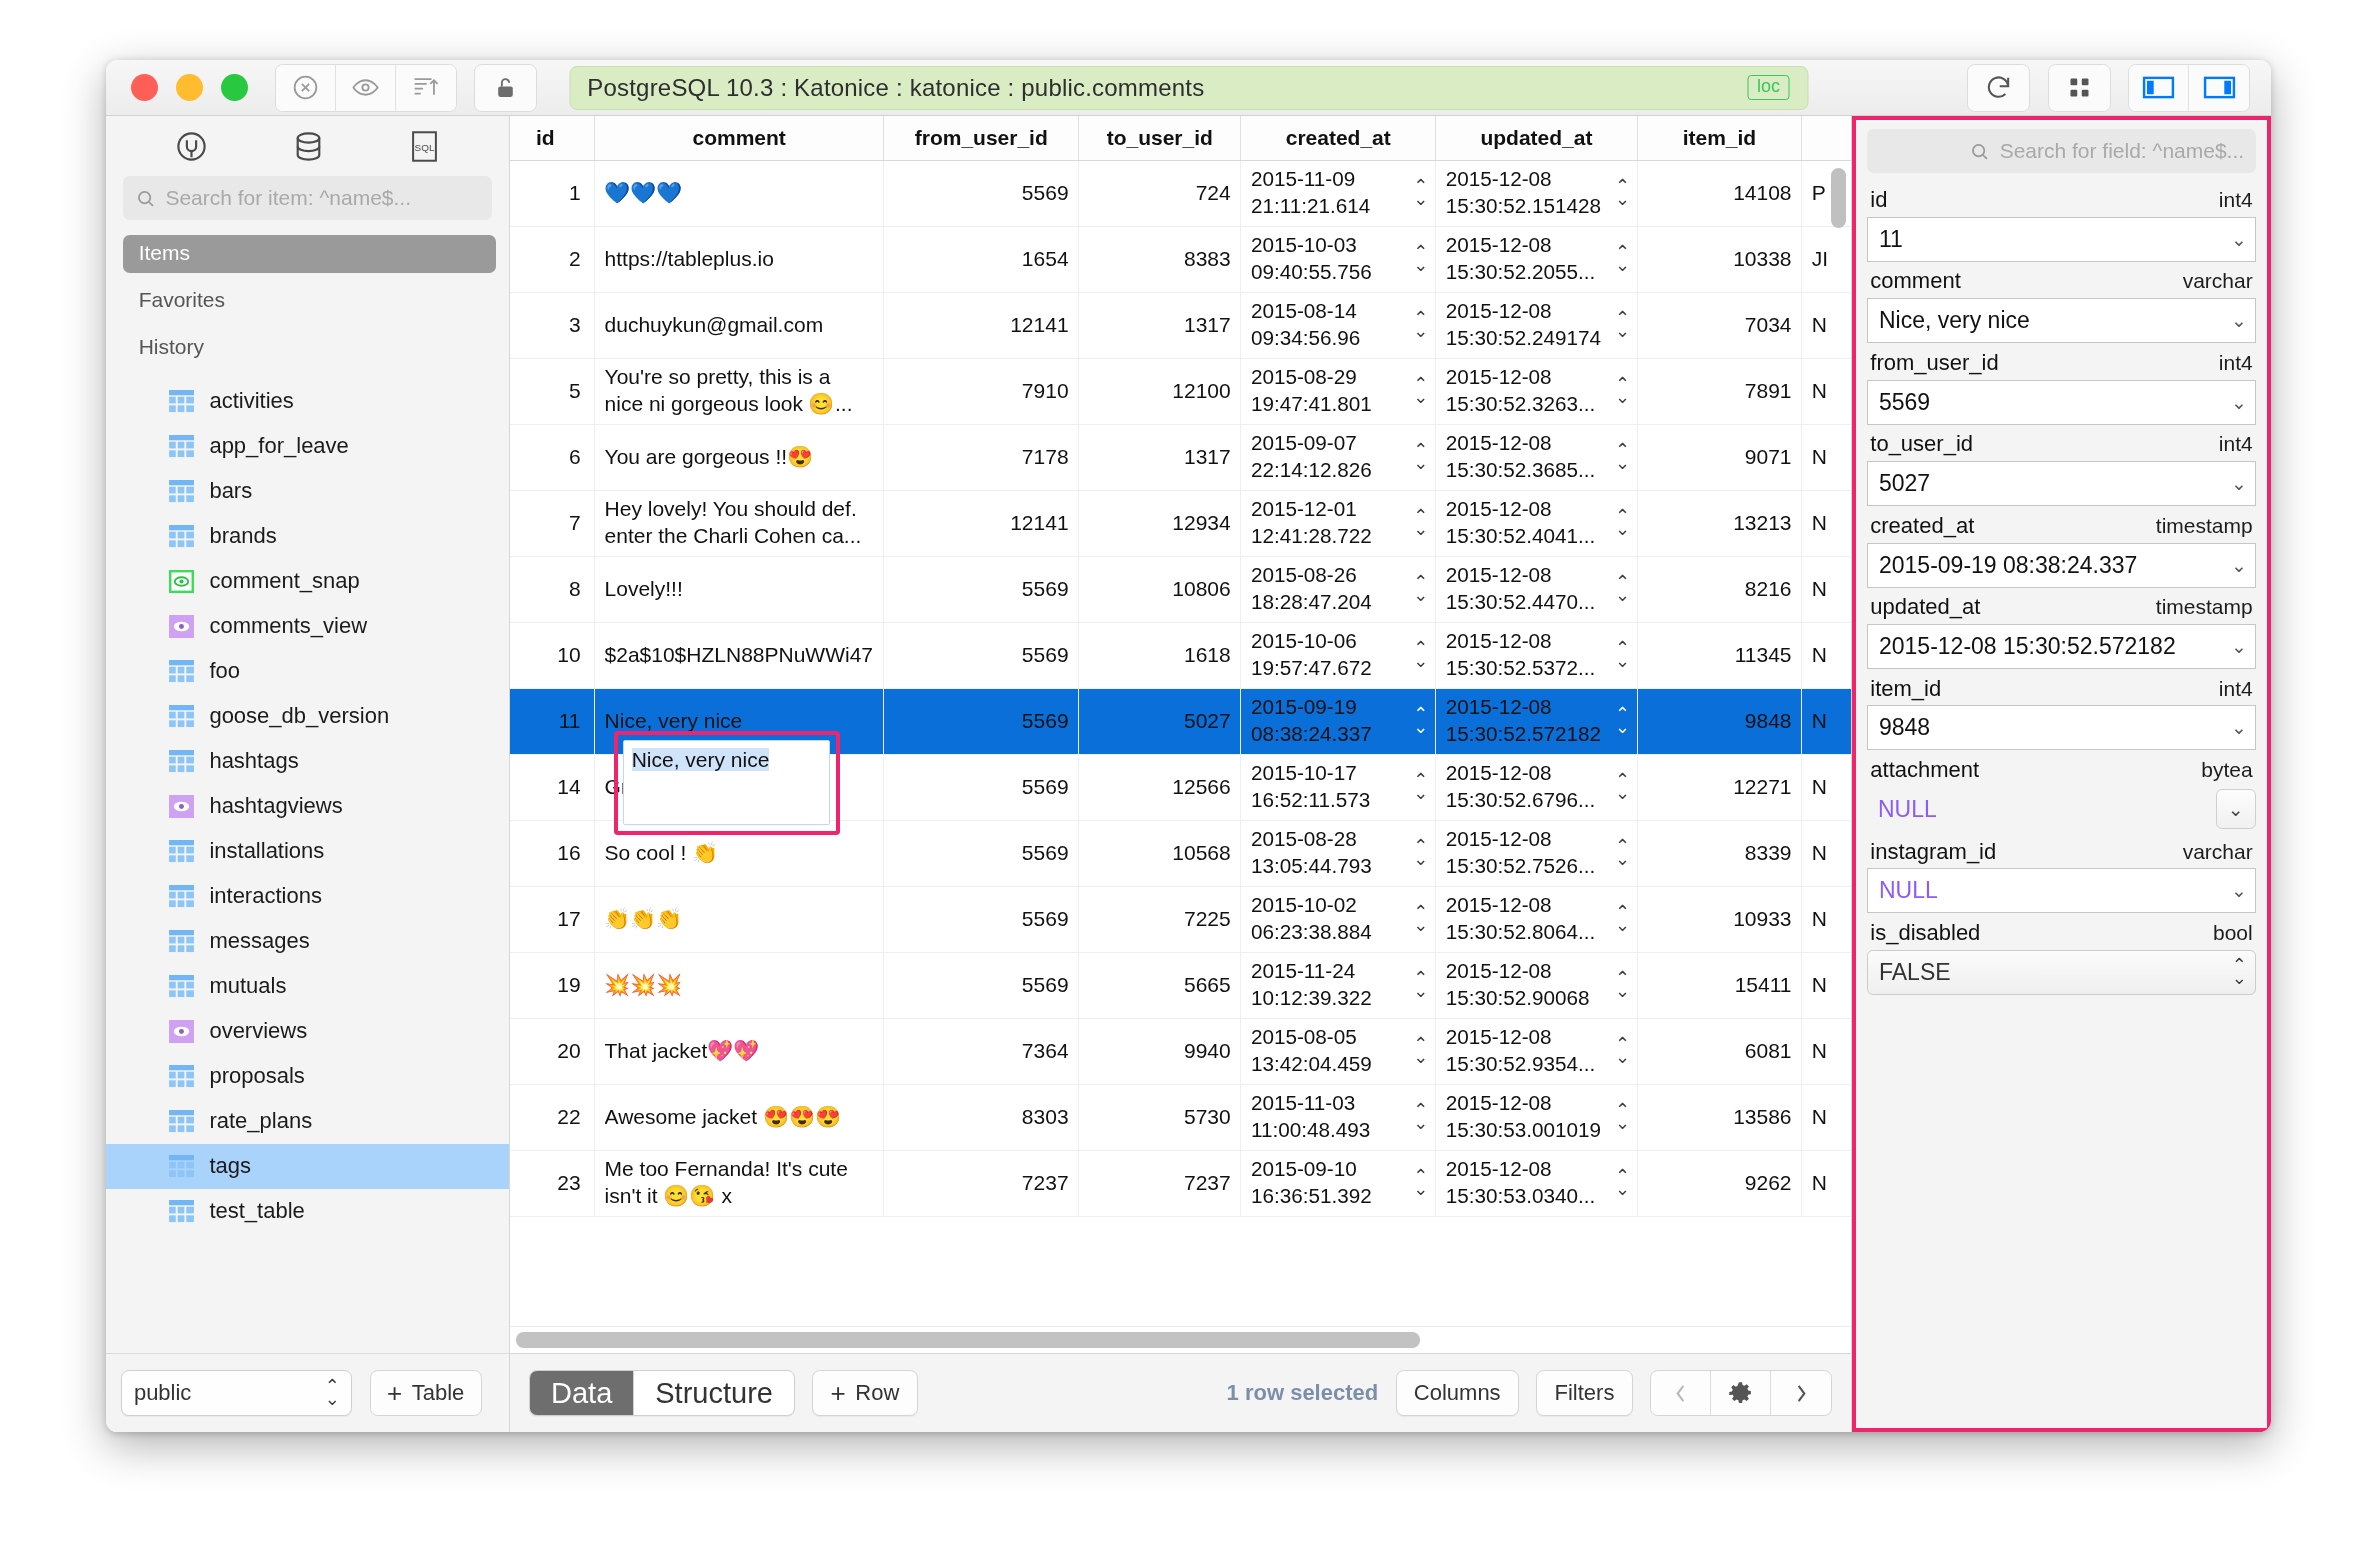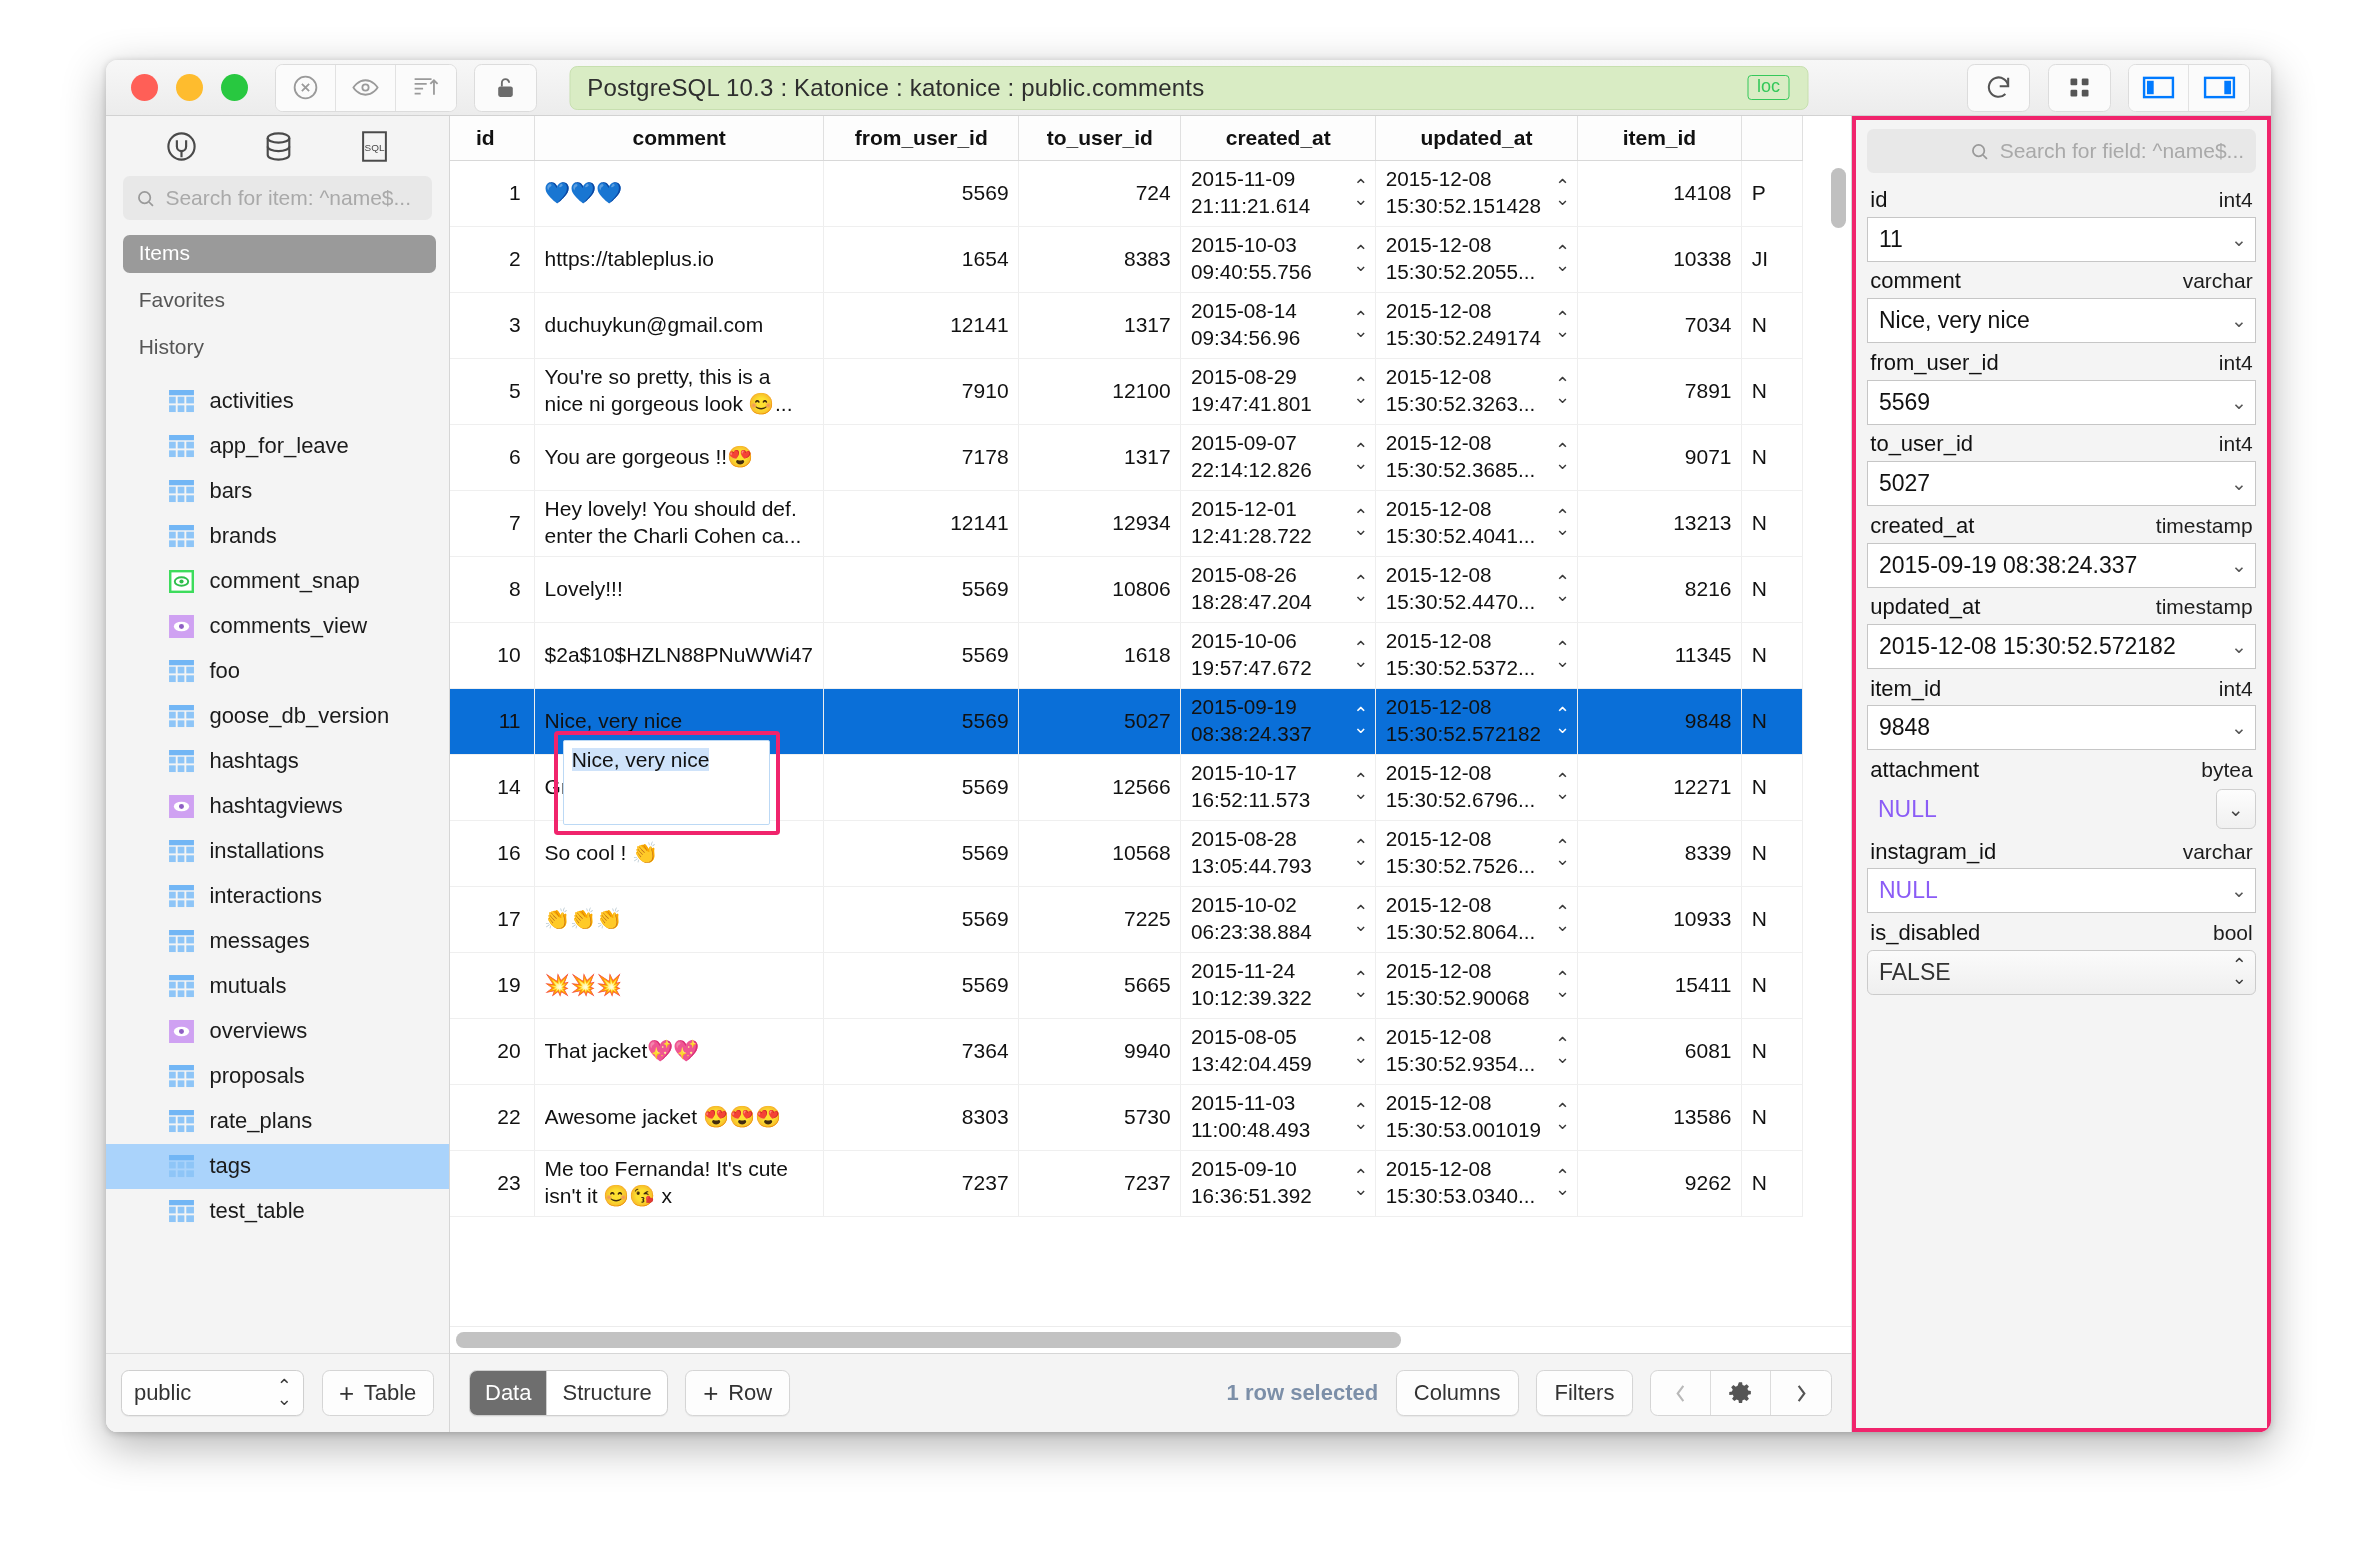--- a/index.html
+++ b/index.html
@@ -93,21 +93,21 @@
   #tb-right {
     position: absolute; right: 21px;
     display: flex; align-items: center; gap: 17.3px;
   }
 
   
   #body { flex: 1; display: flex; min-height: 0; }
 
   
   #sidebar {
-    width: 344px; flex: none;
+    width: 404px; flex: none;
     background: #f4f4f4;
     border-right: 1px solid #d6d6d6;
     display: flex; flex-direction: column;
     min-height: 0;
   }
   #side-icons {
     height: 60px;
     display: flex; align-items: center;
     justify-content: space-around;
     padding: 0 27px;
@@ -273,22 +273,22 @@
     display: flex; align-items: center;
     padding: 0 19px; gap: 17.3px;
   }
   .seg {
     display: flex; height: 46px;
     border: 1px solid #cfcfcf; border-radius: 7.7px;
     overflow: hidden; background: #fff;
     box-shadow: 0 1px 1px rgba(0,0,0,0.05);
   }
   .seg > div {
-    padding: 0 15px; display: flex; align-items: center;
-    font-size: 22px; color: #333;
+    padding: 0 21px; display: flex; align-items: center;
+    font-size: 29px; color: #333;
     border-right: 1px solid #cfcfcf;
   }
   .seg > div:last-child { border-right: none; }
   .seg > div.active { background: #6e6e6e; color: #fff; }
   .btn {
     height: 46px; display: flex; align-items: center; gap: 9.6px;
     padding: 0 17.3px; font-size: 22px; color: #333;
     background: #fdfdfd; border: 1px solid #d5d5d5; border-radius: 7.7px;
     box-shadow: 0 1px 1px rgba(0,0,0,0.05);
   }

